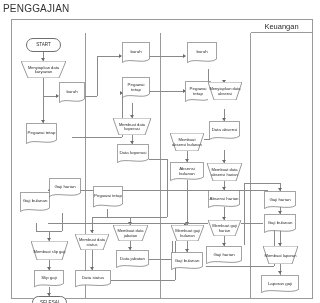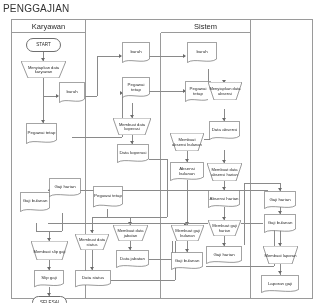--- a/index.html
+++ b/index.html
@@ -60,25 +60,22 @@
   .arw.l{border-top:2.2px solid transparent;border-bottom:2.2px solid transparent;border-right:3px solid #6a6a6a;}
   .arw.u{border-left:2.2px solid transparent;border-right:2.2px solid transparent;border-bottom:3px solid #6a6a6a;}
 </style>
 </head>
 <body>
 
 <div id="page-title">PENGGAJIAN</div>
 
 <div id="diagram">
 
-  <div class="lane-head" style="left:0;width:74px;">
-    <span>Karyawan</span>
-  </div>
-  <div class="lane-head" style="left:149px;width:90px;">
-    <span>Sistem</span>
+  <div class="lane-head last" style="left:239px;width:61px;">
+    <span>Keuangan</span>
   </div>
 
   <div class="lane-col" style="left:0;width:74px;"></div>
   <div class="lane-col" style="left:74px;width:75px;"></div>
   <div class="lane-col" style="left:149px;width:90px;"></div>
   <div class="lane-col last" style="left:239px;width:61px;"></div>
 
   <div class="canvas">
 
     <div class="ln v" style="left:31px;top:19px;height:9px;"></div>

